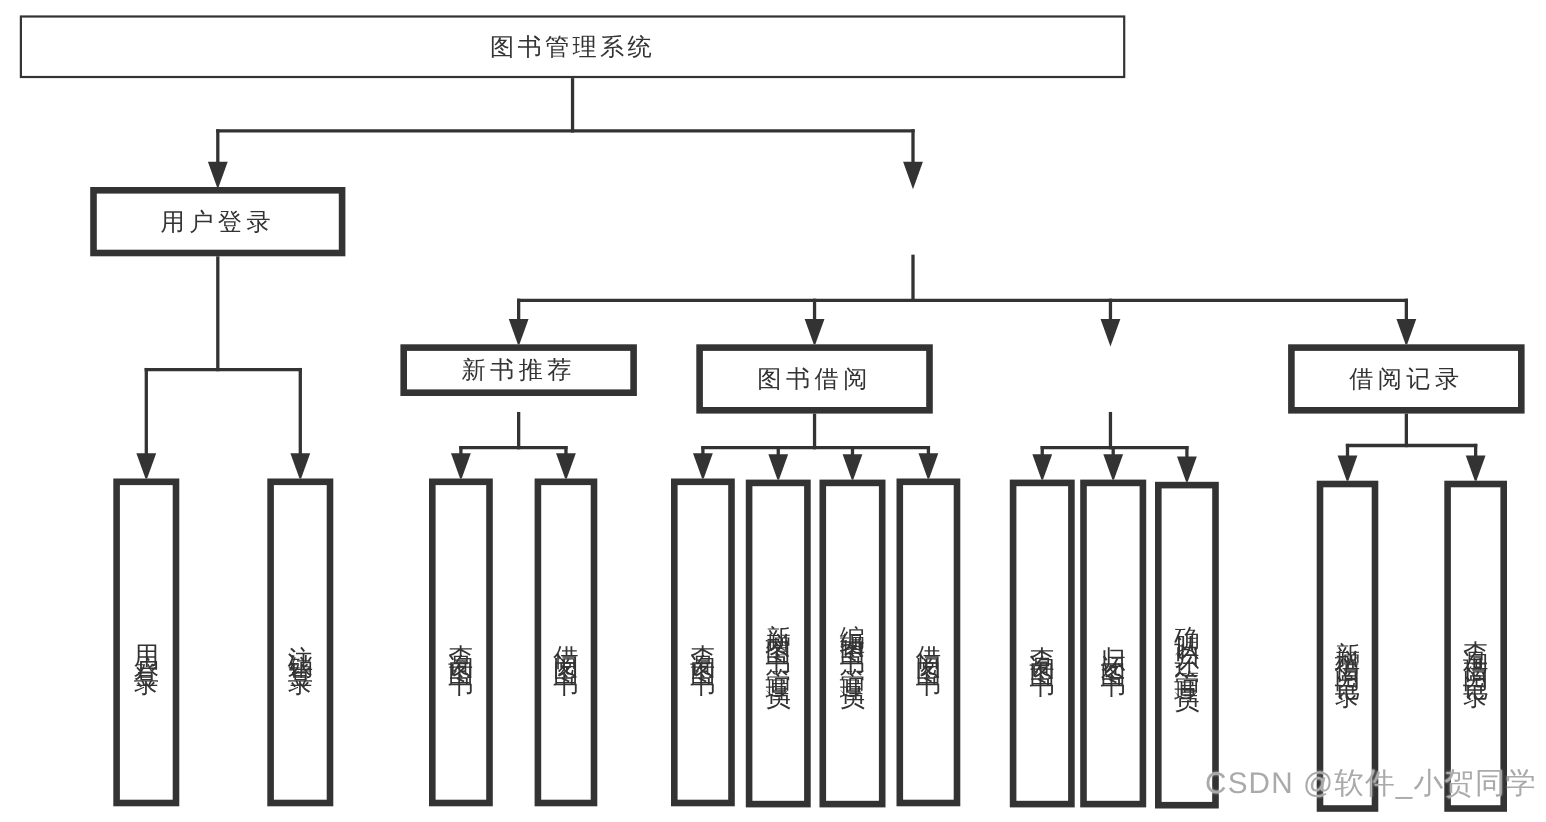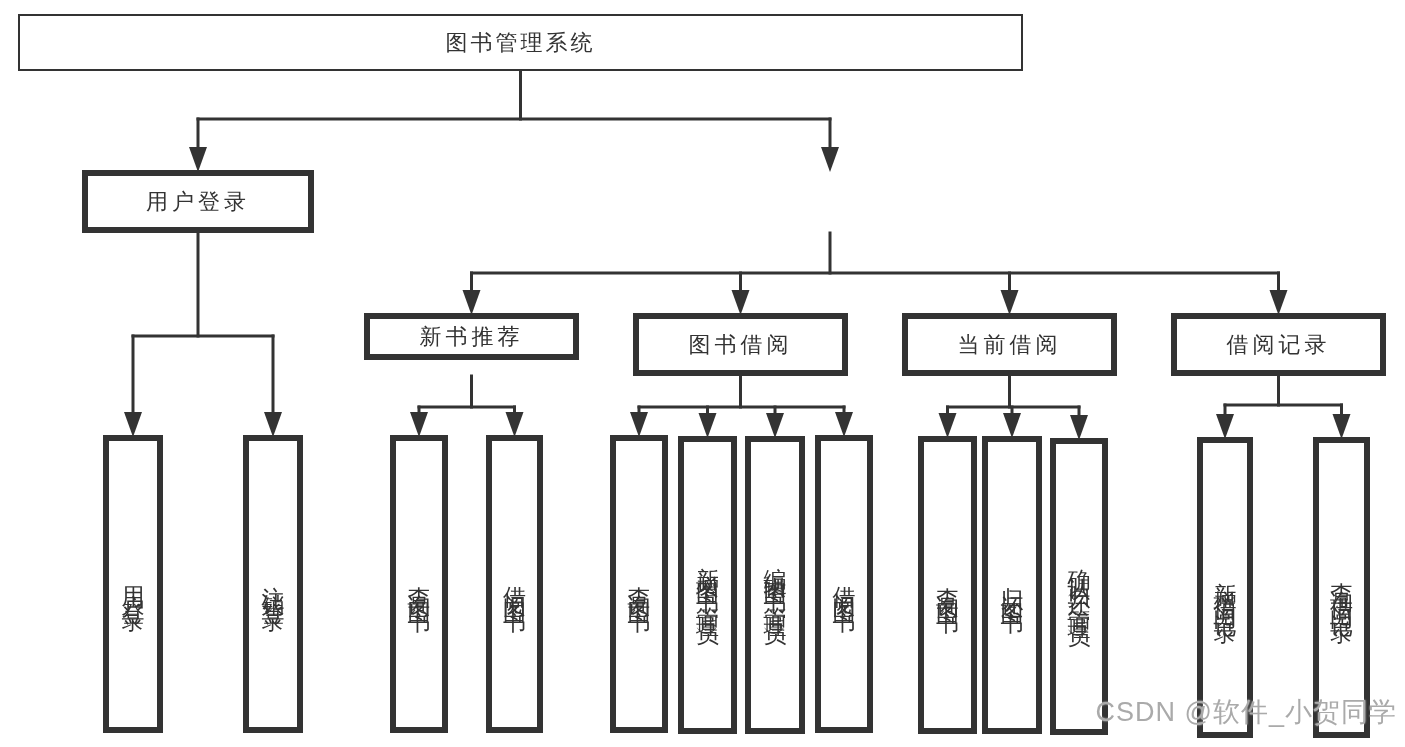--- a/index.html
+++ b/index.html
@@ -117,23 +117,20 @@
       </div>
       <div class="node" style="left: 82px; top: 170px; width: 232px; height: 63px; border-color: rgb(51, 51, 51);">
         <span class="label" style="color: rgb(51, 51, 51);">用户登录</span>
       </div>
       <div class="node" style="left: 364px; top: 313px; width: 215px; height: 47px; border-color: rgb(51, 51, 51); font-family: Liberation Serif, serif;">
         <span class="label" style="color: rgb(51, 51, 51);">新书推荐</span>
       </div>
       <div class="node" style="left: 633px; top: 313px; width: 215px; height: 63px; border-color: rgb(51, 51, 51);">
         <span class="label" style="color: rgb(51, 51, 51);">图书借阅</span>
       </div>
-      <div class="node" style="left: 902px; top: 313px; width: 215px; height: 63px; border-color: rgb(51, 51, 51);">
-        <span class="label" style="color: rgb(51, 51, 51);">当前借阅</span>
-      </div>
       <div class="node" style="left: 1171px; top: 313px; width: 215px; height: 63px; border-color: rgb(51, 51, 51);">
         <span class="label" style="color: rgb(51, 51, 51);">借阅记录</span>
       </div>
       <div class="node vert" style="left: 103px; top: 435px; width: 60px; height: 298px; border-color: rgb(51, 51, 51);">
         <span class="label" style="color: rgb(51, 51, 51);">用户登录</span>
       </div>
       <div class="node vert" style="left: 243px; top: 435px; width: 60px; height: 298px; border-color: rgb(51, 51, 51);">
         <span class="label" style="color: rgb(51, 51, 51);">注销登录</span>
       </div>
       <div class="node vert" style="left: 390px; top: 435px; width: 58px; height: 298px; border-color: rgb(51, 51, 51);">

